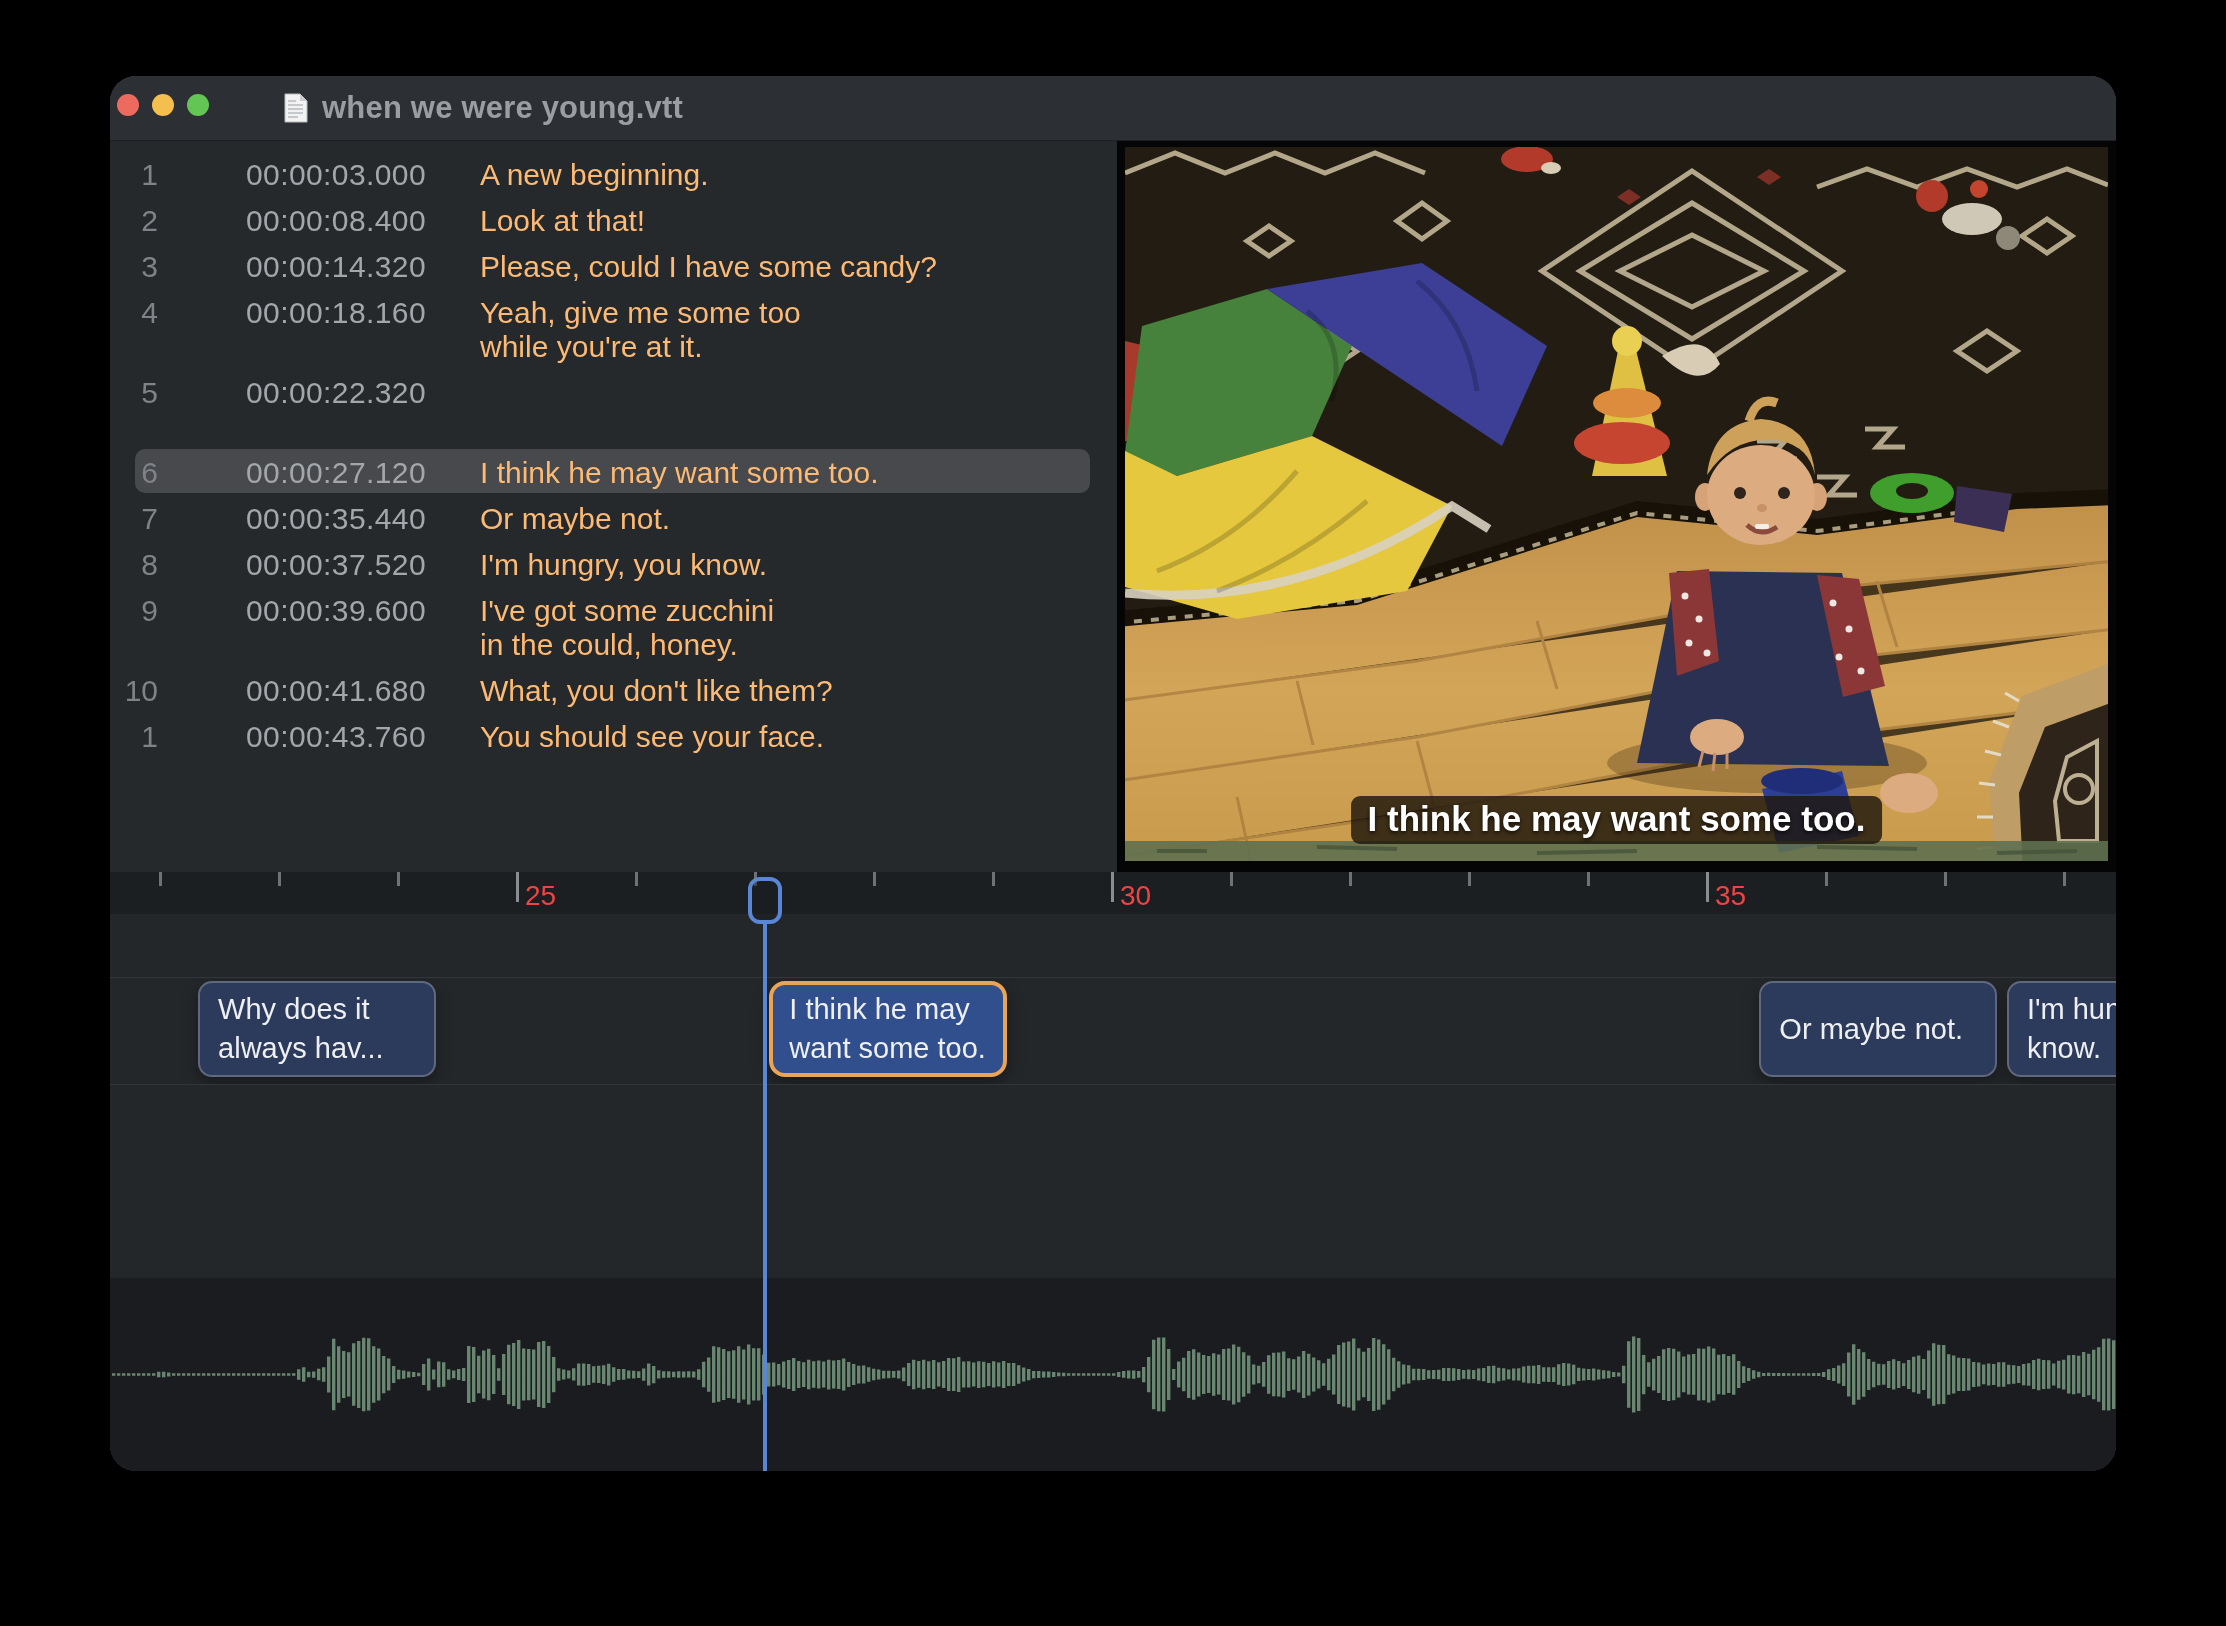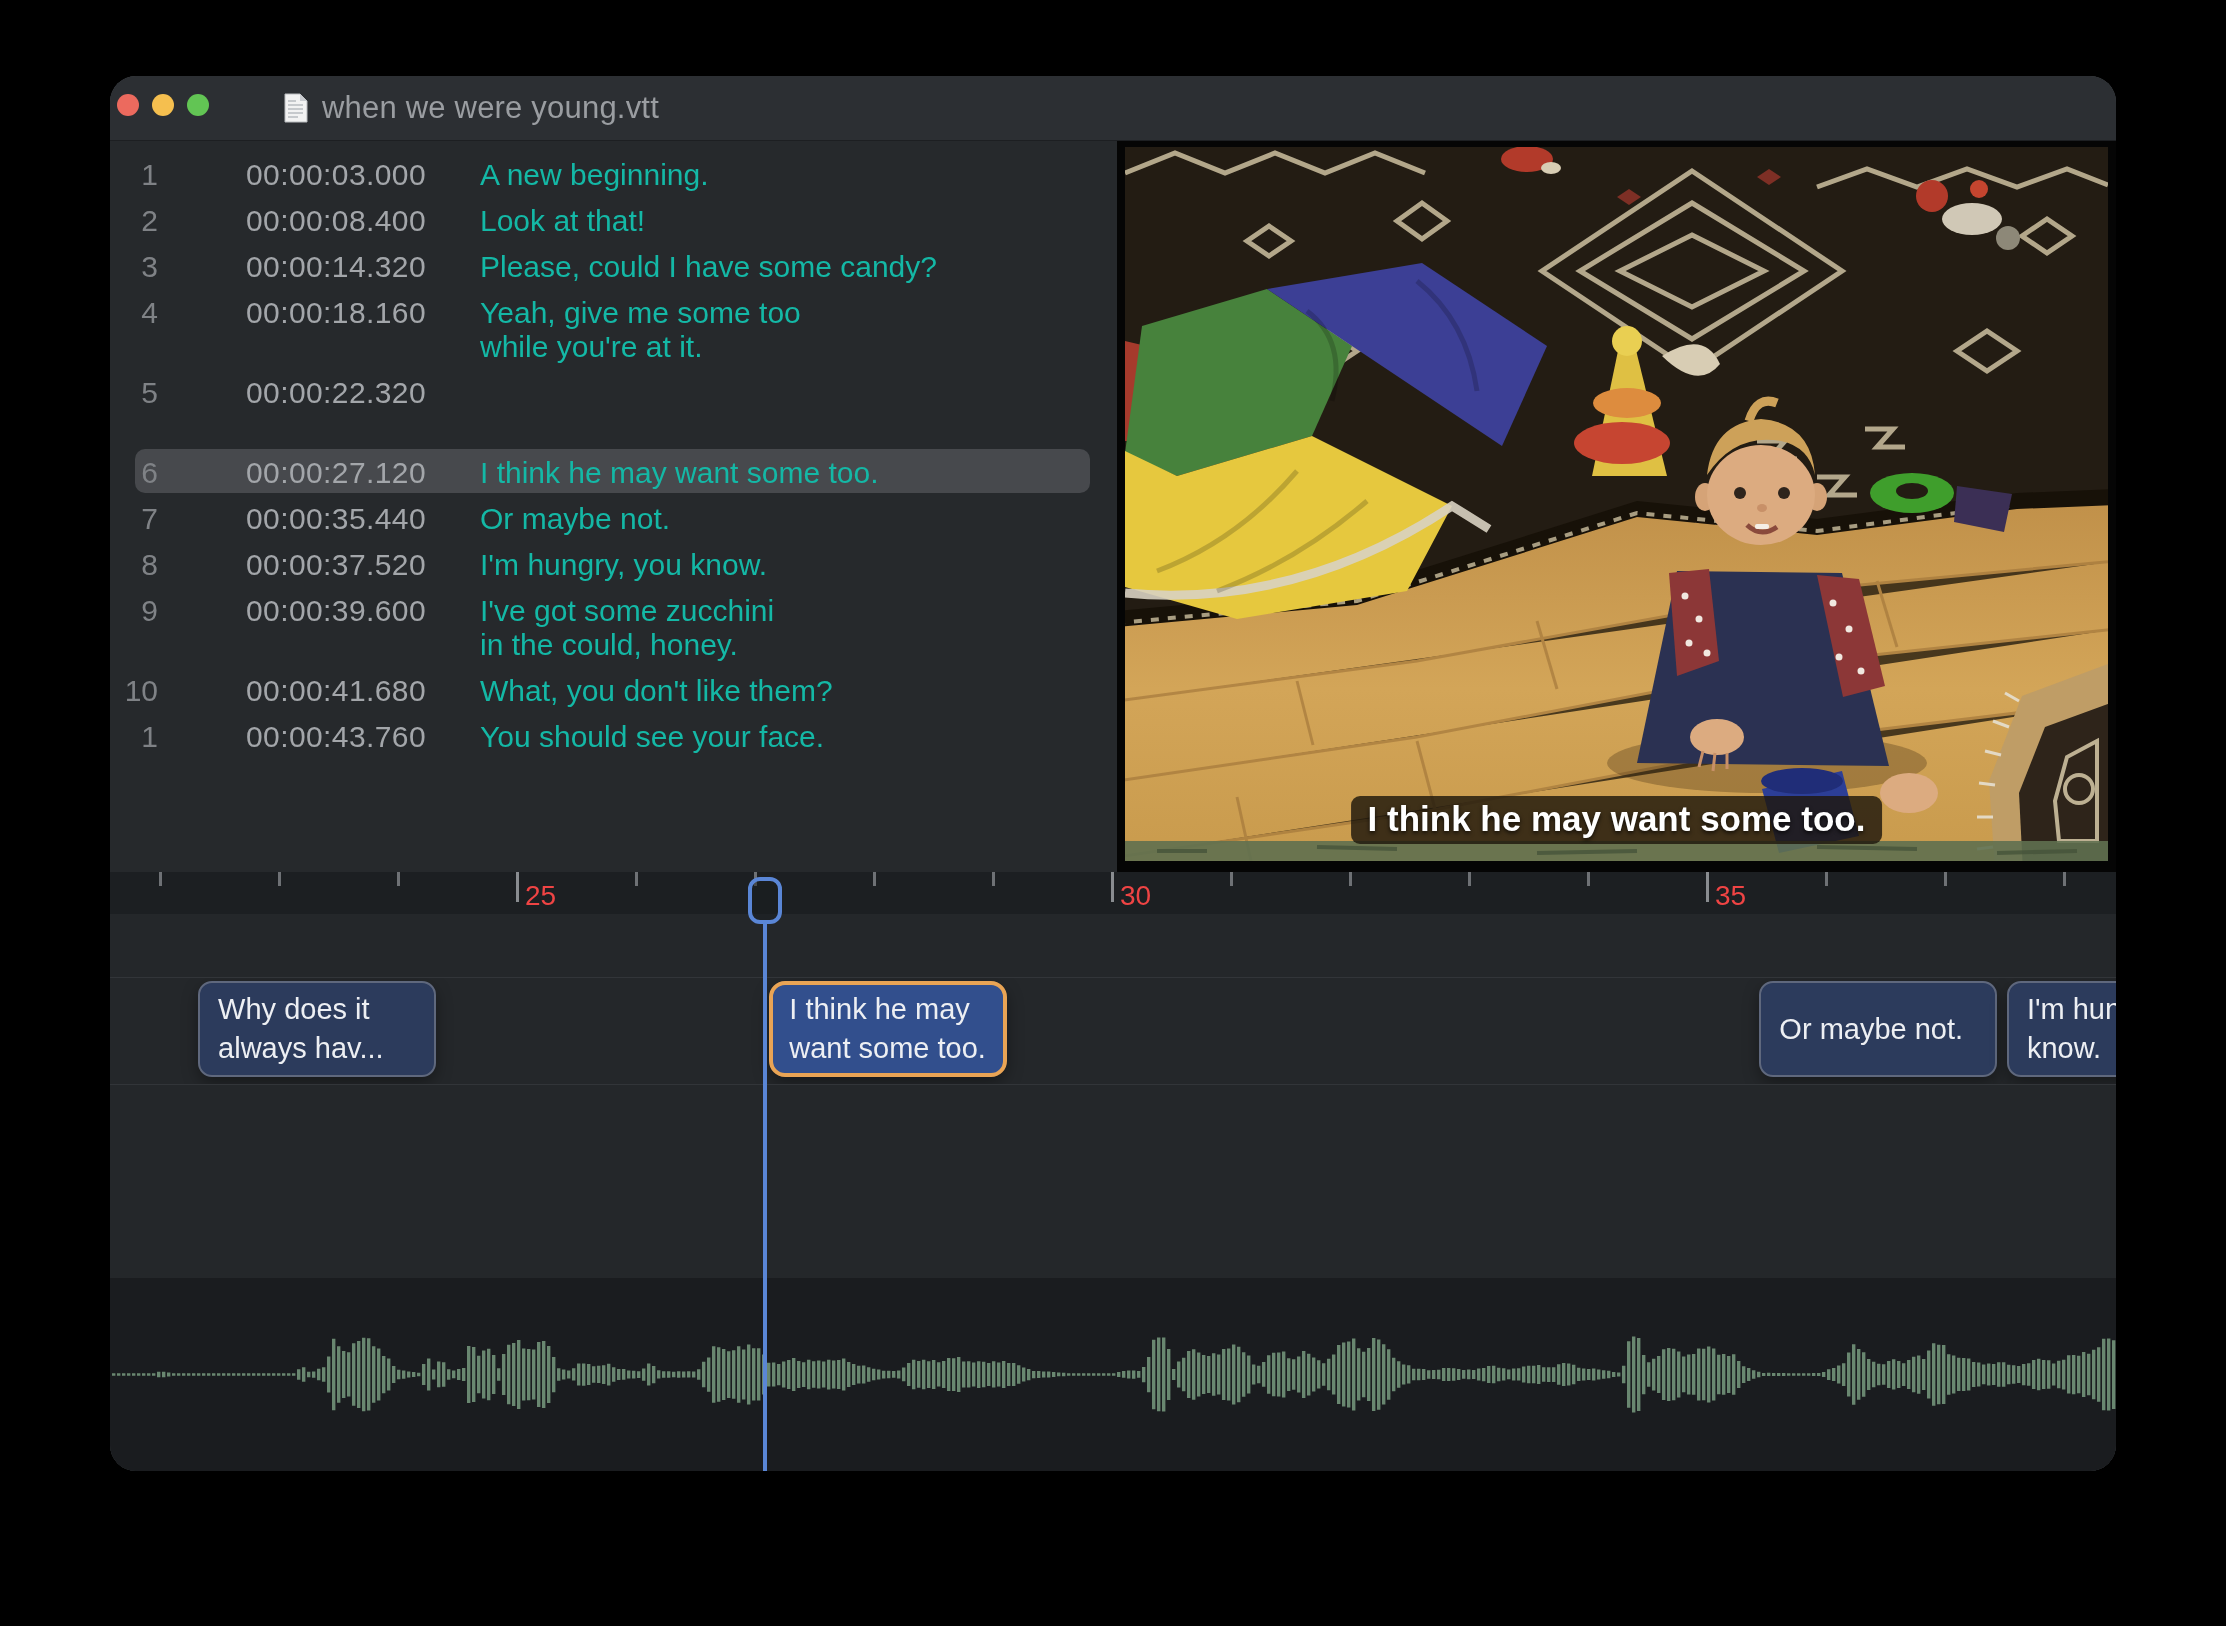--- a/index.html
+++ b/index.html
@@ -15,41 +15,41 @@
   }
   
   .titlebar{
     position:relative;height:64px;background:#2c2f33;
     border-bottom:1px solid #1d1f22;display:flex;align-items:center;
   }
   .light{position:absolute;top:18px;width:22px;height:22px;border-radius:50%}
   .light.red{left:7px}.light.yellow{left:42px}.light.green{left:77px}
   .doc-icon{position:absolute;left:174px;top:17px;width:24px;height:30px}
   .win-title{
-    position:absolute;left:212px;top:14px;font-size:31px;font-weight:400;
+    position:absolute;left:212px;top:14px;font-size:31px;font-weight:700;
     color:#9a9da1;letter-spacing:.2px;
   }
   
   .main{display:flex;height:731px}
   .cue-list{position:relative;width:1007px;background:#26292c;overflow:hidden}
   .row{position:absolute;left:0;width:100%}
   .row.sel::before{
     content:"";position:absolute;left:25px;width:955px;top:-7px;height:44px;
     background:#47494d;border-radius:10px;
   }
   .row .num{
     position:absolute;left:0;width:48px;text-align:right;
     color:#7f8286;font-size:30px;line-height:34px;
   }
   .row .time{
     position:absolute;left:136px;color:#a3a6aa;font-size:30px;line-height:34px;
     letter-spacing:.4px;
   }
   .row .text{
-    position:absolute;left:370px;right:20px;color:#14b8a6;font-size:30px;
+    position:absolute;left:370px;right:20px;color:#fdba74;font-size:30px;
     line-height:34px;white-space:pre-line;
   }
   
   .video{position:relative;width:999px;height:731px;background:#000;overflow:hidden}
   .video svg{display:block}
   .vtt-overlay{
     position:absolute;left:50%;transform:translateX(-50%);bottom:28px;
     background:rgba(30,23,12,.82);color:#fff;font-size:35px;font-weight:700;
     padding:3px 17px 5px;border-radius:9px;white-space:nowrap;
     text-shadow:0 2px 4px rgba(0,0,0,.75);

